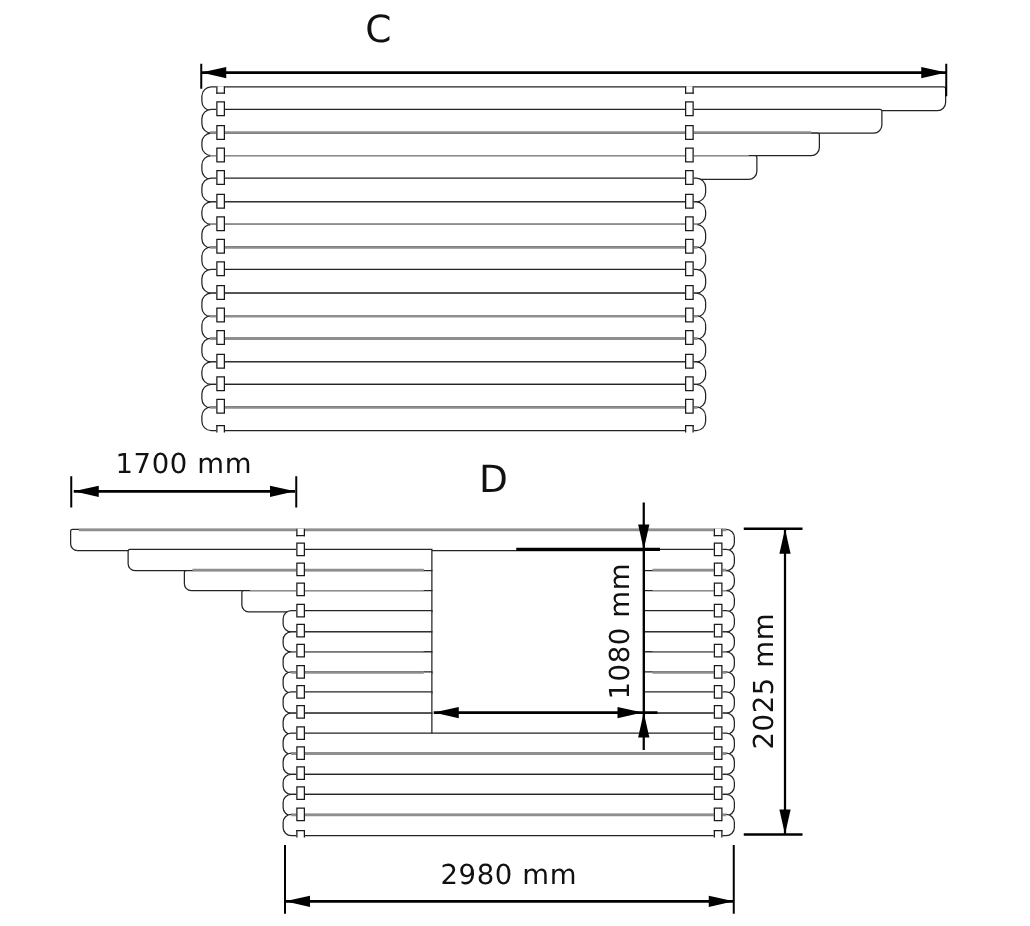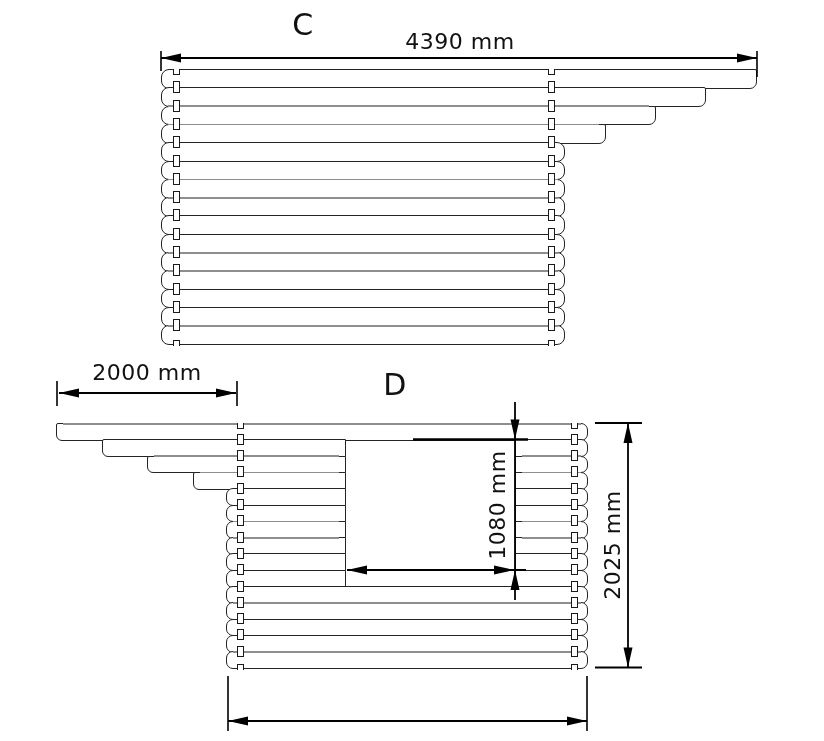--- a/index.html
+++ b/index.html
@@ -61,26 +61,26 @@
       <polygon points="514,570 494,565.5 494,574.5" fill="#000"></polygon>
       <polygon points="515,439.5 510.5,419.5 519.5,419.5" fill="#000"></polygon>
       <polygon points="515,570 510.5,590 519.5,590" fill="#000"></polygon>
       <polygon points="628,423 623.5,443 632.5,443" fill="#000"></polygon>
       <polygon points="628,667.5 623.5,647.5 632.5,647.5" fill="#000"></polygon>
       <polygon points="228,721 248,716.5 248,725.5" fill="#000"></polygon>
       <polygon points="587,721 567,716.5 567,725.5" fill="#000"></polygon>
     </svg>
 
   <div class="lbl big lbl-c">C</div>
-  <div class="lbl lbl-c-width">4390 mm</div>
 
   <div class="lbl big lbl-d">D</div>
-  <div class="lbl lbl-d-overhang">2000 mm</div>
+  <div class="lbl lbl-d-overhang">1700 mm</div>
   <div class="lbl rot lbl-d-openh">1080 mm</div>
   <div class="lbl rot lbl-d-height">2025 mm</div>
+  <div class="lbl lbl-d-width">2980 mm</div>
 <div class="plank" style="left: 161px; top: 69px; width: 596px; height: 19.9px; border-radius: 8px 2px 7px 8px;"></div>
     <div class="plank" style="left: 161px; top: 87.3px; width: 545px; height: 19.9px; border-radius: 8px 2px 7px 8px;"></div>
     <div class="plank" style="left: 161px; top: 105.6px; width: 495px; height: 19.9px; border-radius: 8px 2px 7px 8px;"></div>
     <div class="plank" style="left: 161px; top: 123.9px; width: 445px; height: 19.9px; border-radius: 8px 2px 7px 8px;"></div>
     <div class="plank" style="left: 161px; top: 142.2px; width: 404px; height: 19.9px; border-radius: 8px;"></div>
     <div class="plank" style="left: 161px; top: 160.5px; width: 404px; height: 19.9px; border-radius: 8px;"></div>
     <div class="plank" style="left: 161px; top: 178.8px; width: 404px; height: 19.9px; border-radius: 8px;"></div>
     <div class="plank" style="left: 161px; top: 197.1px; width: 404px; height: 19.9px; border-radius: 8px;"></div>
     <div class="plank" style="left: 161px; top: 215.4px; width: 404px; height: 19.9px; border-radius: 8px;"></div>
     <div class="plank" style="left: 161px; top: 233.7px; width: 404px; height: 19.9px; border-radius: 8px;"></div>

